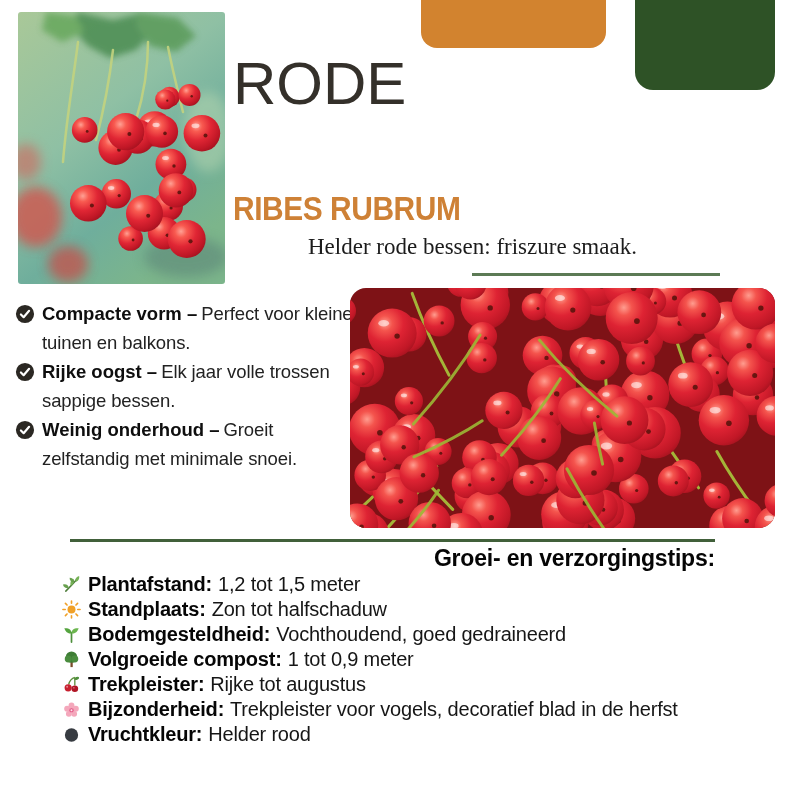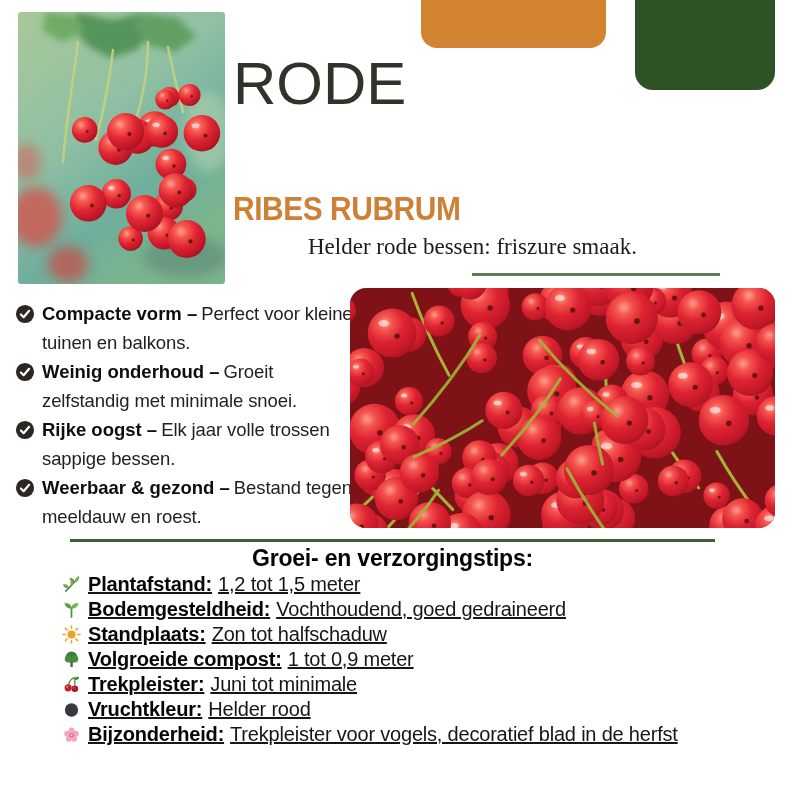--- a/index.html
+++ b/index.html
@@ -34,26 +34,26 @@
   .feat .badge{flex:0 0 20px;width:20px;height:20px;margin:5px 7px 0 0;}
   .feat .txt{width:318px;font-size:18.5px;line-height:29px;color:#222;margin:0;letter-spacing:-0.1px;}
   .feat .txt b{color:#0e0e0e;font-weight:700;margin-right:4px;letter-spacing:0;}
 
   
   .photo-right{position:absolute;left:350px;top:288px;width:425px;height:240px;border-radius:16px;overflow:hidden;}
   .photo-right svg{display:block;width:100%;height:100%;}
 
   
   .tips-divider{position:absolute;left:70px;top:539px;width:645px;height:3px;background:#41603a;}
-  .tips-heading{position:absolute;left:70px;top:545px;width:645px;text-align:center;
+  .tips-heading{position:absolute;left:70px;top:545px;width:645px;text-align:right;
                 font-size:23px;font-weight:700;color:#050505;letter-spacing:-0.2px;}
   .tips{position:absolute;left:62px;top:572px;width:640px;font-size:20px;line-height:25px;
         color:#161616;letter-spacing:-0.2px;}
   .tip{margin:0;}
-  .tip.nw{white-space:nowrap;text-decoration:underline;}
+  .tip.nw{white-space:nowrap;}
   .tip b{font-weight:700;color:#060606;margin-right:6px;}
   .ticon{display:inline-block;width:19px;height:19px;margin-right:7px;vertical-align:-3px;}
   .ticon svg{display:block;width:100%;height:100%;}
 </style>
 </head>
 <body>
 
 <div class="shape shape-orange"></div>
 <div class="shape shape-green"></div>
 
@@ -170,39 +170,30 @@
     </span>
     <p class="txt"><b>Compacte vorm –</b><span>Perfect voor kleine tuinen en balkons.</span></p>
   </div>
   <div class="feat">
     <span class="badge">
       <svg viewBox="0 0 22 22">
           <circle cx="11" cy="11" r="10" fill="#2b2823"></circle>
           <path d="M6.5 11.5 L9.5 14.5 L15.5 7.5" stroke="#fff" stroke-width="2.4" fill="none" stroke-linecap="round" stroke-linejoin="round"></path>
         </svg>
     </span>
-    <p class="txt"><b>Weinig onderhoud –</b><span>Groeit zelfstandig met minimale snoei.</span></p>
+    <p class="txt"><b>Rijke oogst –</b><span>Elk jaar volle trossen sappige bessen.</span></p>
   </div>
   <div class="feat">
     <span class="badge">
       <svg viewBox="0 0 22 22">
           <circle cx="11" cy="11" r="10" fill="#2b2823"></circle>
           <path d="M6.5 11.5 L9.5 14.5 L15.5 7.5" stroke="#fff" stroke-width="2.4" fill="none" stroke-linecap="round" stroke-linejoin="round"></path>
         </svg>
     </span>
-    <p class="txt"><b>Rijke oogst –</b><span>Elk jaar volle trossen sappige bessen.</span></p>
-  </div>
-  <div class="feat">
-    <span class="badge">
-      <svg viewBox="0 0 22 22">
-          <circle cx="11" cy="11" r="10" fill="#2b2823"></circle>
-          <path d="M6.5 11.5 L9.5 14.5 L15.5 7.5" stroke="#fff" stroke-width="2.4" fill="none" stroke-linecap="round" stroke-linejoin="round"></path>
-        </svg>
-    </span>
-    <p class="txt"><b>Weerbaar &amp; gezond –</b><span>Bestand tegen meeldauw en roest.</span></p>
+    <p class="txt"><b>Weinig onderhoud –</b><span>Groeit zelfstandig met minimale snoei.</span></p>
   </div>
 </div>
 
 <div class="photo-right">
   <svg viewBox="0 0 425 240" xmlns="http://www.w3.org/2000/svg">
     <defs>
       <radialGradient id="gR" cx="0.35" cy="0.3" r="0.85">
         <stop offset="0" stop-color="#ff9d8f"></stop>
           <stop offset="0.18" stop-color="#f4544d"></stop>
         <stop offset="0.45" stop-color="#de2333"></stop>
@@ -498,70 +489,70 @@
     <span class="ticon"><svg viewBox="0 0 20 20">
           <path d="M4 17 C8 13 12 9 16 4" stroke="#4e7d3a" stroke-width="1.6" fill="none" stroke-linecap="round"></path>
           <path d="M6 14 q-4 0 -5 -4 q5 -1 6 3 Z" fill="#68a04e"></path>
           <path d="M9 11 q-1 -5 3 -7 q2 4 -2 7 Z" fill="#76b257"></path>
           <path d="M12 8 q-4 -1 -4 -5 q4 0 5 4 Z" fill="#68a04e"></path>
           <path d="M14 6 q0 -4 4 -5 q1 4 -3 6 Z" fill="#76b257"></path>
         </svg></span><b>Plantafstand:</b><span>1,2 tot 1,5 meter</span>
   </div>
   <div class="tip nw">
     <span class="ticon"><svg viewBox="0 0 20 20">
-          <path d="M10 18 C10 13 10 11 10 8" stroke="#4e8f3c" stroke-width="1.8" fill="none" stroke-linecap="round"></path>
-          <path d="M10 9 C5.5 9.5 3.5 6.5 2.5 3.5 C7 3 10 5 10 9 Z" fill="#55a43f"></path>
-          <path d="M10 9 C14.5 9.5 16.5 6.5 17.5 3.5 C13 3 10 5 10 9 Z" fill="#6cb650"></path>
-        </svg></span><b>Bodemgesteldheid:</b><span>Vochthoudend, goed gedraineerd</span>
-  </div>
-  <div class="tip nw">
-    <span class="ticon"><svg viewBox="0 0 20 20">
           <circle cx="10" cy="10" r="4.2" fill="#f0a028"></circle>
           <g stroke="#f0a028" stroke-width="1.7" stroke-linecap="round">
             <line x1="10" y1="1" x2="10" y2="3.4"></line>
             <line x1="10" y1="16.6" x2="10" y2="19"></line>
             <line x1="1" y1="10" x2="3.4" y2="10"></line>
             <line x1="16.6" y1="10" x2="19" y2="10"></line>
             <line x1="3.6" y1="3.6" x2="5.3" y2="5.3"></line>
             <line x1="14.7" y1="14.7" x2="16.4" y2="16.4"></line>
             <line x1="3.6" y1="16.4" x2="5.3" y2="14.7"></line>
             <line x1="14.7" y1="5.3" x2="16.4" y2="3.6"></line>
           </g>
         </svg></span><b>Standplaats:</b><span>Zon tot halfschaduw</span>
   </div>
   <div class="tip nw">
     <span class="ticon"><svg viewBox="0 0 20 20">
+          <path d="M10 18 C10 13 10 11 10 8" stroke="#4e8f3c" stroke-width="1.8" fill="none" stroke-linecap="round"></path>
+          <path d="M10 9 C5.5 9.5 3.5 6.5 2.5 3.5 C7 3 10 5 10 9 Z" fill="#55a43f"></path>
+          <path d="M10 9 C14.5 9.5 16.5 6.5 17.5 3.5 C13 3 10 5 10 9 Z" fill="#6cb650"></path>
+        </svg></span><b>Bodemgesteldheid:</b><span>Vochthoudend, goed gedraineerd</span>
+  </div>
+  <div class="tip nw">
+    <span class="ticon"><svg viewBox="0 0 20 20">
           <rect x="8.9" y="11" width="2.4" height="7" fill="#7a4b2a"></rect>
           <circle cx="10" cy="7.5" r="6" fill="#3e7d35"></circle>
           <circle cx="6.5" cy="9.5" r="3.6" fill="#4a8c3e"></circle>
           <circle cx="13.5" cy="9.5" r="3.6" fill="#4a8c3e"></circle>
         </svg></span><b>Volgroeide compost:</b><span>1 tot 0,9 meter</span>
   </div>
   <div class="tip nw">
     <span class="ticon"><svg viewBox="0 0 20 20">
           <path d="M7 10 C8 6 10 3.5 13.5 2.5" stroke="#5e8f3c" stroke-width="1.4" fill="none"></path>
           <path d="M13.5 11 C13.5 7 13.5 4.5 13.5 2.5" stroke="#5e8f3c" stroke-width="1.4" fill="none"></path>
           <ellipse cx="15.5" cy="3.5" rx="2.6" ry="1.5" fill="#4e8f3c" transform="rotate(-20 15.5 3.5)"></ellipse>
           <circle cx="6.5" cy="13.5" r="3.8" fill="#c8202f"></circle>
           <circle cx="13.5" cy="14.5" r="3.5" fill="#b01525"></circle>
           <circle cx="5.4" cy="12.4" r="1" fill="#fff" opacity="0.5"></circle>
           <circle cx="12.5" cy="13.4" r="0.9" fill="#fff" opacity="0.4"></circle>
-        </svg></span><b>Trekpleister:</b><span>Juni tot minimale</span>
-  </div>
-  <div class="tip nw">
-    <span class="ticon"><svg viewBox="0 0 20 20">
-          <circle cx="10" cy="10.5" r="7" fill="#373b41"></circle>
-        </svg></span><b>Vruchtkleur:</b><span>Helder rood</span>
+        </svg></span><b>Trekpleister:</b><span>Rijke tot augustus</span>
   </div>
   <div class="tip nw">
     <span class="ticon"><svg viewBox="0 0 20 20">
           <g fill="#f4a7bb">
             <circle cx="10" cy="5.8" r="3.1"></circle>
             <circle cx="14.6" cy="9.2" r="3.1"></circle>
             <circle cx="12.8" cy="14.6" r="3.1"></circle>
             <circle cx="7.2" cy="14.6" r="3.1"></circle>
             <circle cx="5.4" cy="9.2" r="3.1"></circle>
           </g>
           <circle cx="10" cy="10.8" r="2.4" fill="#e5628d"></circle>
           <circle cx="10" cy="10.8" r="1" fill="#fbe3ec"></circle>
         </svg></span><b>Bijzonderheid:</b><span>Trekpleister voor vogels, decoratief blad in de herfst</span>
   </div>
+  <div class="tip nw">
+    <span class="ticon"><svg viewBox="0 0 20 20">
+          <circle cx="10" cy="10.5" r="7" fill="#373b41"></circle>
+        </svg></span><b>Vruchtkleur:</b><span>Helder rood</span>
+  </div>
 </div>
 
 </body></html>

